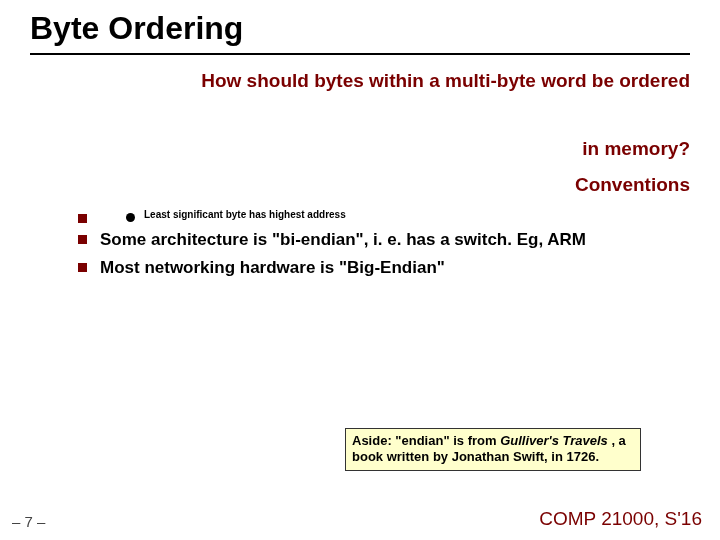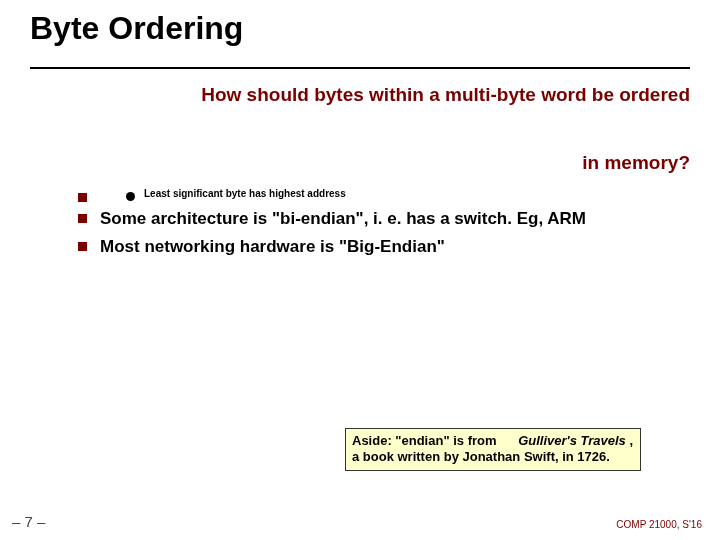--- a/index.html
+++ b/index.html
@@ -13,21 +13,21 @@
     overflow: hidden;
     box-sizing: border-box;
   }
   .slide {
     padding: 10px 30px 0 30px;
   }
   .title {
     font-size: 32px;
     font-weight: bold;
     color: #000;
-    margin: 0 0 20px 0;
+    margin: 0 0 6px 0;
   }
   .rule {
     border: none;
     border-top: 2px solid #000;
     margin: 0 0 14px 0;
   }
   .heading {
     font-size: 19px;
     font-weight: bold;
     color: #7a0000;
@@ -96,49 +96,49 @@
     width: 282px;
     border: 1px solid #333;
     background: #ffffcc;
     font-size: 13px;
     font-weight: bold;
     padding: 4px 6px 4px 6px;
     line-height: 1.25;
   }
   .aside-box .it {
     font-style: italic;
-    margin-left: 18px;
   }
   .footer-left {
     position: absolute;
     left: 12px;
     bottom: 10px;
     font-size: 15px;
     color: #444;
   }
   .footer-right {
     position: absolute;
     right: 18px;
     bottom: 10px;
-    font-size: 10px;
+    font-size: 19px;
     color: #7a0000;
   }
 </style>
 </head>
 <body>
 
 <div class="slide">
   <h1 class="title">Byte Ordering</h1>
   <hr class="rule">
 
   <p class="heading">
     <span>How should bytes within a multi-byte word be ordered</span>
     <span class="indent2">in memory?</span>
   </p>
 
+  <p class="heading">Conventions</p>
 
   <ul class="l1">
     <li>
       <ul class="l2">
         <li>Least significant byte has highest address</li>
       </ul>
     </li>
     <li>Some architecture is "bi-endian", i. e. has a switch.  Eg, ARM</li>
     <li>Most networking hardware is "Big-Endian"</li>
   </ul>

